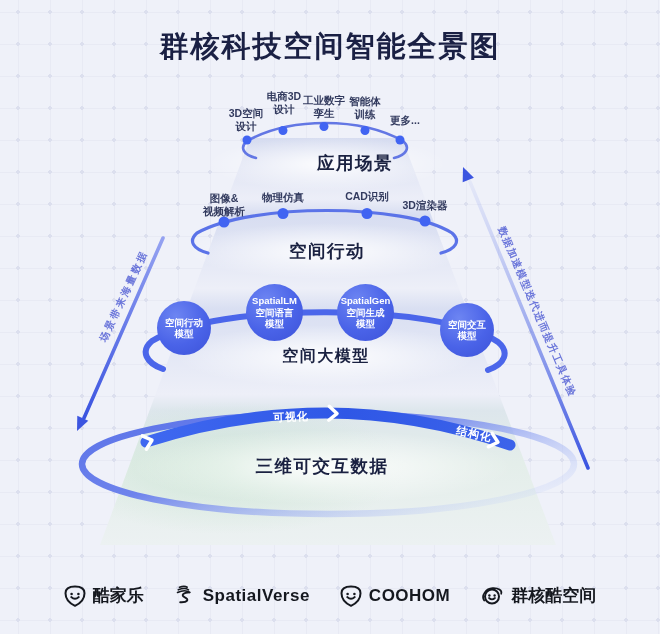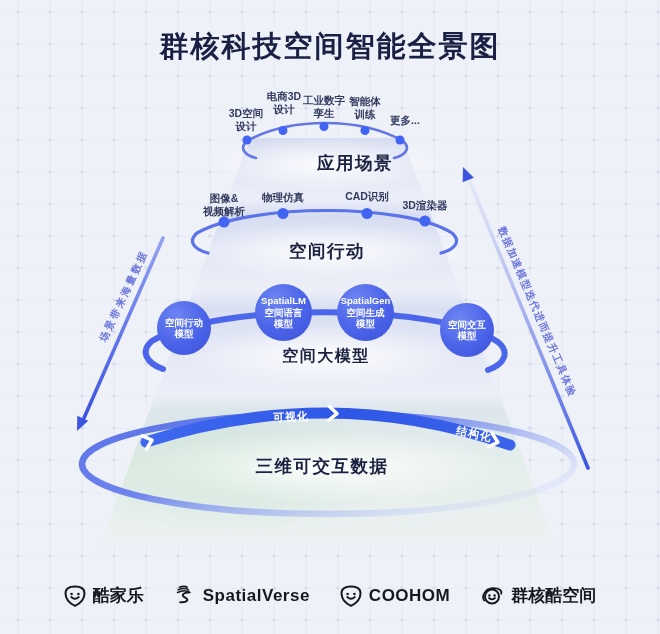--- a/index.html
+++ b/index.html
@@ -154,21 +154,21 @@
 
   <div class="abs center-anchor small-label" style="left:224px;top:205px;">图像&amp;
 视频解析</div>
   <div class="abs center-anchor small-label" style="left:283px;top:198px;">物理仿真</div>
   <div class="abs center-anchor small-label" style="left:367px;top:197px;">CAD识别</div>
   <div class="abs center-anchor small-label" style="left:425px;top:206px;">3D渲染器</div>
   <div class="abs center-anchor band-label" style="left:327px;top:251px;">空间行动</div>
 
   <div class="abs model-circle" style="left:157px;top:301px;width:54px;height:54px;">空间行动
 模型</div>
-  <div class="abs model-circle" style="left:255px;top:284px;width:57px;height:57px;">SpatialLM
+  <div class="abs model-circle" style="left:246px;top:284px;width:57px;height:57px;">SpatialLM
 空间语言
 模型</div>
   <div class="abs model-circle" style="left:337px;top:284px;width:57px;height:57px;">SpatialGen
 空间生成
 模型</div>
   <div class="abs model-circle" style="left:440px;top:303px;width:54px;height:54px;">空间交互
 模型</div>
   <div class="abs center-anchor band-label" style="left:326px;top:356px;font-size:16px;">空间大模型</div>
 
   <div class="abs flow-tag" style="left:291px;top:417px;transform:translate(-50%,-50%) rotate(-2deg);">可视化</div>

